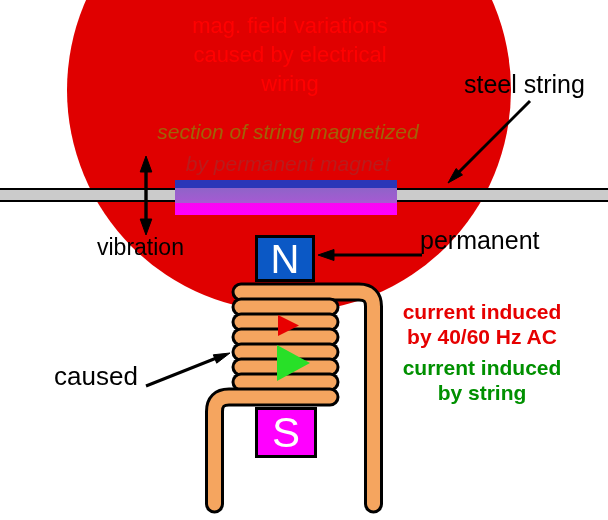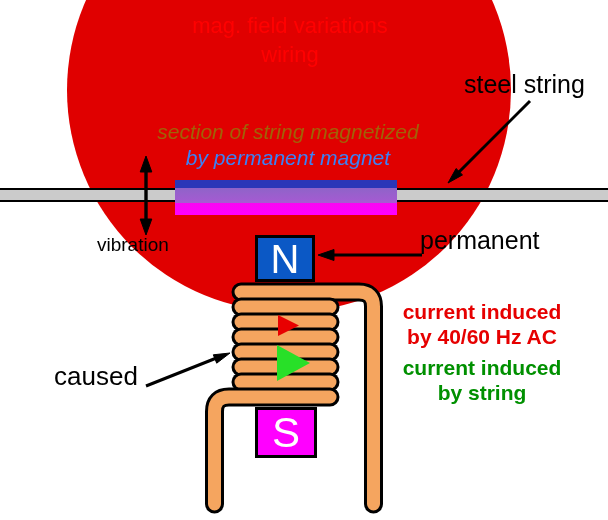--- a/index.html
+++ b/index.html
@@ -14,22 +14,22 @@
   }
   .field-text{
     left:140px;top:11px;width:300px;text-align:center;z-index:2;
     color:#ff0000;font-size:22px;line-height:29px;white-space:nowrap;
   }
   .cap1{
     left:108px;top:120px;width:360px;text-align:center;z-index:2;
     font-style:italic;font-size:21px;color:#a16207;white-space:nowrap;
   }
   .cap2{
-    left:108px;top:146px;width:360px;text-align:center;z-index:2;
-    font-style:italic;font-size:21px;color:#3b82f6;white-space:nowrap;
+    left:108px;top:152px;width:360px;text-align:center;z-index:2;
+    font-style:italic;font-size:21px;color:#b91c1c;white-space:nowrap;
   }
   .string{
     left:0;top:188px;width:608px;height:10px;background:#cbcbcb;
     border-top:2px solid #000;border-bottom:2px solid #000;z-index:3;
   }
   .overlay{
     left:175px;top:180px;width:222px;height:35px;z-index:4;
     background:linear-gradient(180deg,
       #2b36b8 0%, #2b36b8 22.9%,
       #8f63c9 22.9%, #a75ad2 65.7%,
@@ -43,37 +43,38 @@
   }
   .n-block{
     left:255px;top:235px;width:60px;height:47px;box-sizing:border-box;
     background:#0b58c5;border:3px solid #000;z-index:7;
     display:flex;align-items:center;justify-content:center;
     color:#fff;font-size:40px;line-height:1;
   }
   .svg-layer{left:0;top:0;z-index:6;}
   .lbl{color:#000;white-space:nowrap;z-index:8;text-align:right;}
   .steel-lbl{left:464px;top:70px;font-size:25px;}
-  .vib-lbl{left:97px;top:234px;font-size:19px;}
+  .vib-lbl{left:97px;top:234px;font-size:23px;}
   .perm-lbl{left:420px;top:226px;width:152px;text-align:left;font-size:25px;line-height:29px;}
   .copper-lbl{left:20px;top:360px;width:152px;text-align:center;font-size:26px;line-height:32px;}
   .ac-lbl{left:386px;top:299px;width:192px;text-align:center;font-weight:bold;
     font-size:21px;line-height:25px;color:#e60000;z-index:8;white-space:nowrap;}
   .strcur-lbl{left:386px;top:355px;width:192px;text-align:center;font-weight:bold;
     font-size:21px;line-height:25px;color:#009000;z-index:8;white-space:nowrap;}
 </style>
 </head>
 <body>
 
 <div class="canvas">
 
   <div class="abs field-circle"></div>
 
   <div class="abs field-text">
     <div>mag. field variations</div>
+    <div>caused by electrical</div>
     <div>wiring</div>
   </div>
 
   <div class="abs cap1">section of string magnetized</div>
   <div class="abs cap2">by permanent magnet</div>
 
   <div class="abs string"></div>
 
   <div class="abs overlay"></div>
 

